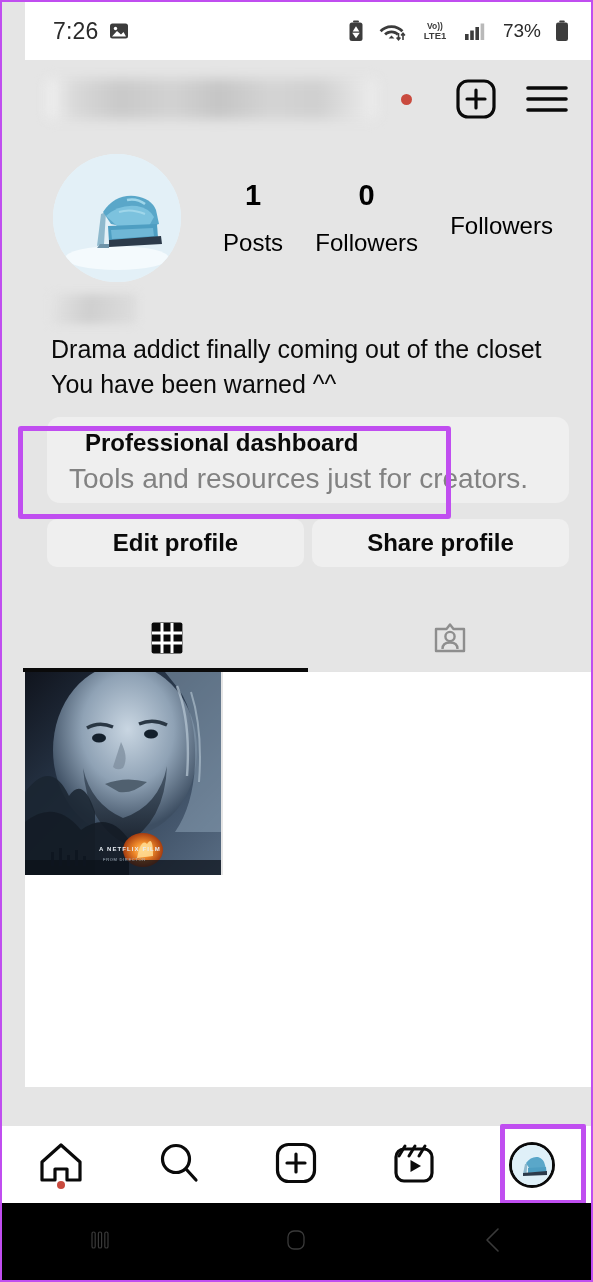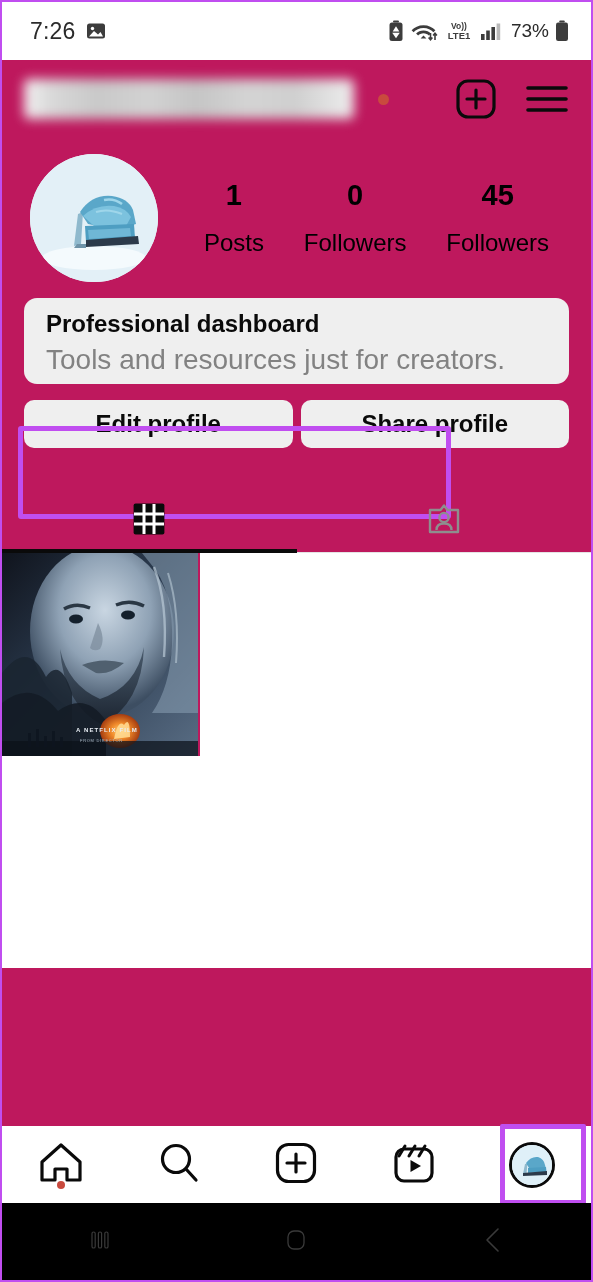--- a/index.html
+++ b/index.html
@@ -5,37 +5,38 @@
   * { box-sizing: border-box; margin: 0; padding: 0; }
   html, body {
     width: 593px; height: 1282px;
     background: #ffffff;
     font-family: "Liberation Sans", sans-serif;
     overflow: hidden;
   }
   .phone {
     position: relative;
     width: 593px; height: 1282px;
-    background: #be185d;
+    background: #e5e5e5;
     border: 2px solid #c04ef0;
     overflow: hidden;
+    padding-left: 23px;
   }
 
   
   .statusbar {
     position: relative;
     height: 58px;
     display: flex; align-items: center;
     justify-content: space-between;
     padding: 0 22px 0 28px;
     background: #ffffff;
   }
   .sb-left { display: flex; align-items: center; gap: 10px; }
   .sb-time { font-size: 23px; color: #2b2b2b; letter-spacing: .2px; }
-  .sb-right { display: flex; align-items: center; gap: 6px; }
+  .sb-right { display: flex; align-items: center; gap: 14px; }
   .sb-pct { font-size: 19px; color: #2b2b2b; margin-left: 3px; }
   .icn { display: inline-flex; align-items: center; justify-content: center; }
 
   
   .header {
     height: 78px;
     display: flex; align-items: center;
     padding: 0 22px 0 20px;
     gap: 0;
   }
@@ -86,21 +87,21 @@
   .bio-line { font-size: 25px; color: #0a0a0a; line-height: 1.38; }
 
   
   .dash-area { position: relative; padding: 16px 22px 0 22px; }
   .dash-card {
     background: #efefef;
     border-radius: 13px;
     height: 86px;
     padding: 12px 18px 0 22px;
   }
-  .dash-title { font-size: 24px; font-weight: bold; color: #0a0a0a; }
+  .dash-title { font-size: 24px; font-weight: bold; color: #0a0a0a; margin-left: 16px; }
   .dash-sub { font-size: 28px; color: #828282; margin-top: 6px; }
   .annot-dash {
     position: absolute;
     left: 16px; top: 424px;
     width: 433px; height: 93px;
     border: 5px solid #c04ef0;
     border-radius: 3px;
     pointer-events: none;
   }
 
@@ -289,26 +290,30 @@
     <div class="stats">
       <div class="stat">
         <div class="stat-num">1</div>
         <div class="stat-lbl">Posts</div>
       </div>
       <div class="stat">
         <div class="stat-num">0</div>
         <div class="stat-lbl">Followers</div>
       </div>
       <div class="stat">
-        <div class="stat-num">45</div>
         <div class="stat-lbl">Followers</div>
       </div>
     </div>
   </div>
 
+  <div class="bio-block">
+    <div class="name-blur"></div>
+    <div class="bio-line">Drama addict finally coming out of the closet</div>
+    <div class="bio-line">You have been warned ^^</div>
+  </div>
 
   <div class="dash-area">
     <div class="dash-card">
       <div class="dash-title">Professional dashboard</div>
       <div class="dash-sub">Tools and resources just for creators.</div>
     </div>
   </div>
   <div class="annot-dash"></div>
 
   <div class="actions">

